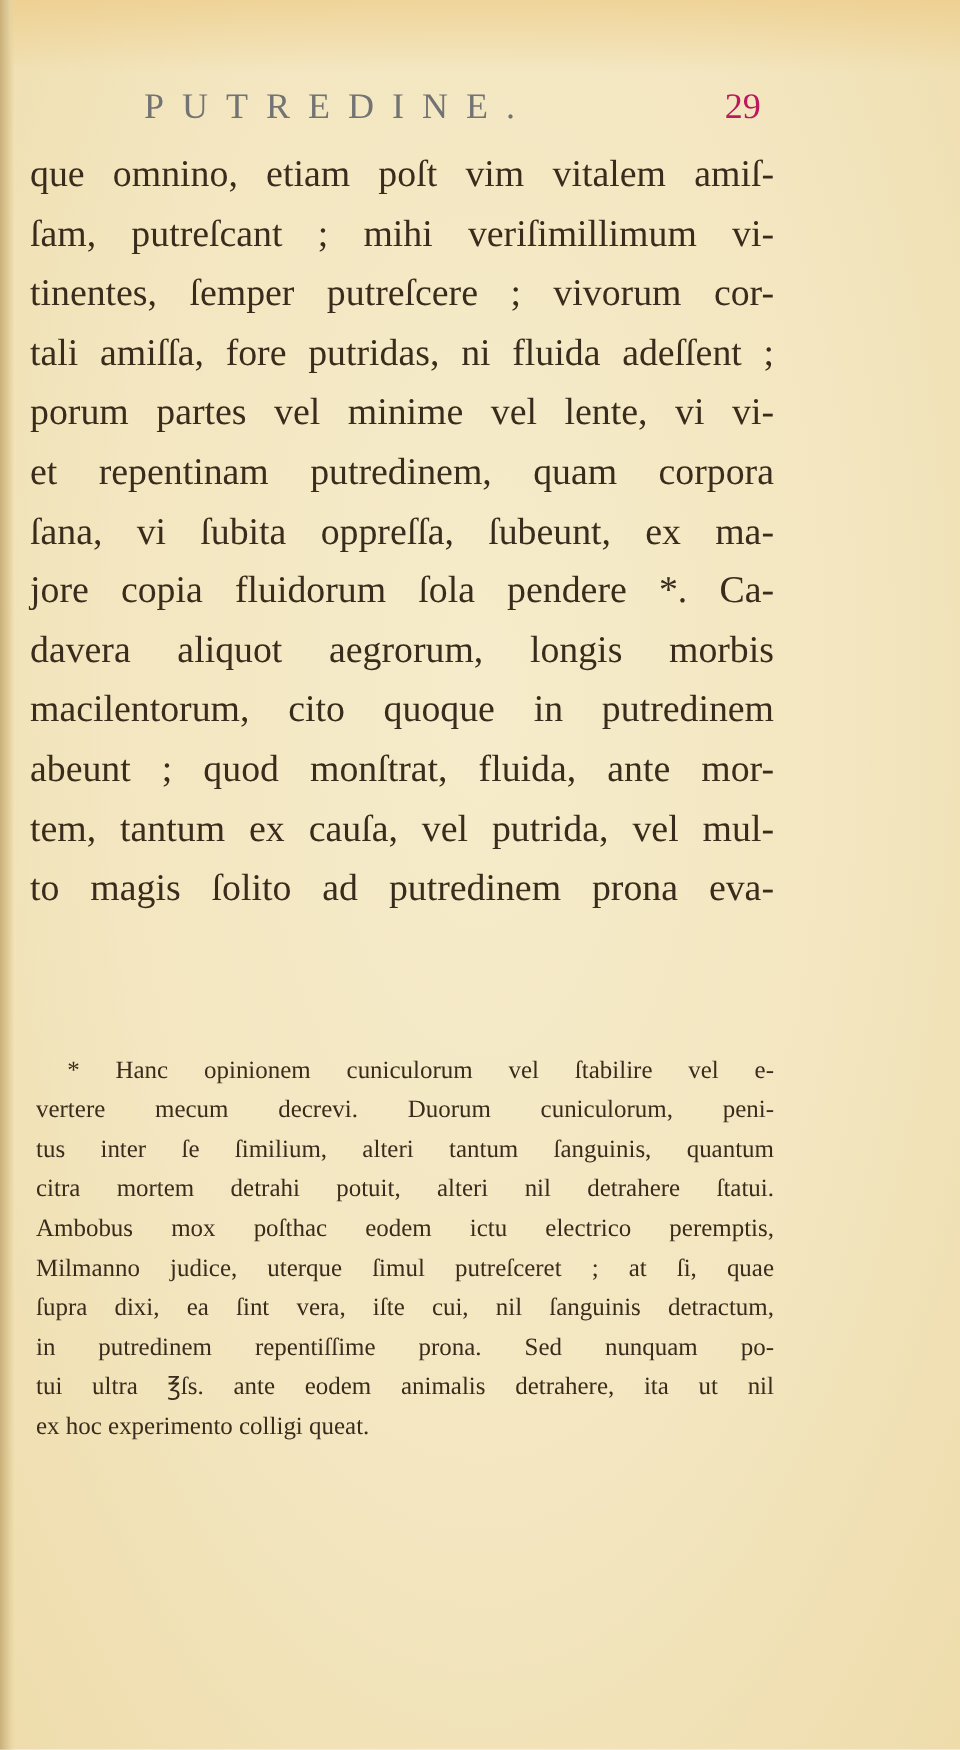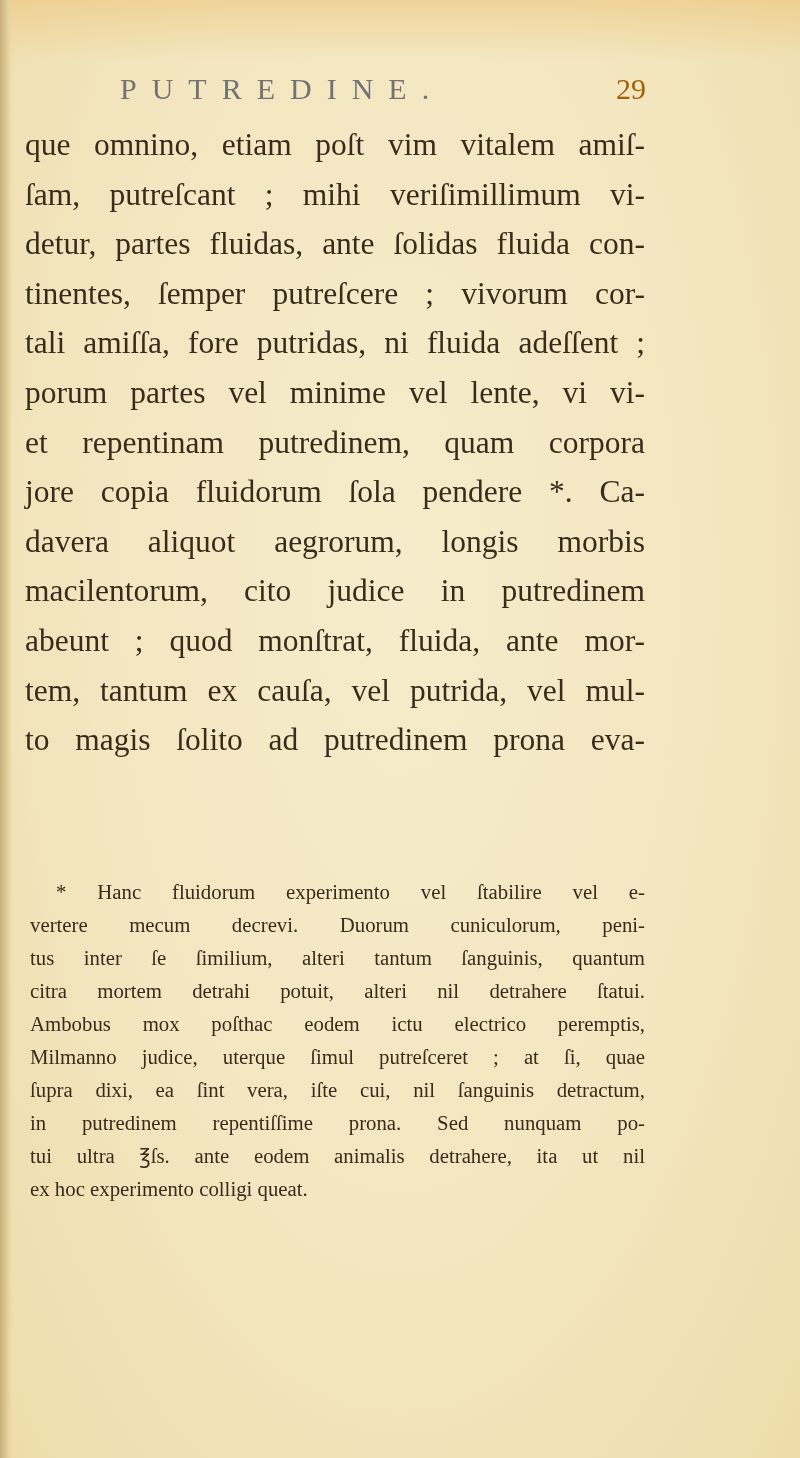--- a/index.html
+++ b/index.html
@@ -18,21 +18,21 @@
       background: linear-gradient(to bottom, rgba(236,196,120,0.55), rgba(236,196,120,0));
     }
     .running-head {
       position: absolute; top: 72px; left: 120px; width: 530px; height: 40px;
     }
     .running-title {
       position: absolute; left: 0; top: 0;
       font-size: 30px; letter-spacing: 15px; color: #737373;
     }
     .page-number {
-      position: absolute; right: 4px; top: 0; font-size: 30px; color: #a16207;
+      position: absolute; right: 16px; top: 0; font-size: 30px; color: #be185d;
     }
     .body-text {
       position: absolute; left: 25px; top: 120px; width: 620px;
     }
     .line {
       font-size: 31.5px; line-height: 49.6px; height: 49.6px; white-space: nowrap;
       text-align: justify; text-align-last: justify;
     }
     .line.last { text-align: right; text-align-last: right; }
     .footnote {
@@ -52,35 +52,35 @@
 <div class="page-edge"></div>
 
 <div class="running-head">
   <span class="running-title">PUTREDINE.</span>
   <span class="page-number">29</span>
 </div>
 
 <div class="body-text">
   <div class="line">que omnino, etiam poſt vim vitalem amiſ-</div>
   <div class="line">ſam, putreſcant ; mihi veriſimillimum vi-</div>
-  <div class="line">detur, partes fluidas, ante ſolidas fluida con-</div>
   <div class="line">tinentes, ſemper putreſcere ; vivorum cor-</div>
   <div class="line">tali amiſſa, fore putridas, ni fluida adeſſent ;</div>
   <div class="line">porum partes vel minime vel lente, vi vi-</div>
   <div class="line">et repentinam putredinem, quam corpora</div>
+  <div class="line">ſana, vi ſubita oppreſſa, ſubeunt, ex ma-</div>
   <div class="line">jore copia fluidorum ſola pendere *. Ca-</div>
   <div class="line">davera aliquot aegrorum, longis morbis</div>
-  <div class="line">macilentorum, cito judice in putredinem</div>
+  <div class="line">macilentorum, cito quoque in putredinem</div>
   <div class="line">abeunt ; quod monſtrat, fluida, ante mor-</div>
   <div class="line">tem, tantum ex cauſa, vel putrida, vel mul-</div>
   <div class="line">to magis ſolito ad putredinem prona eva-</div>
 </div>
 
 <div class="footnote">
-  <div class="fn-line first">* Hanc fluidorum experimento vel ſtabilire vel e-</div>
+  <div class="fn-line first">* Hanc opinionem cuniculorum vel ſtabilire vel e-</div>
   <div class="fn-line">vertere mecum decrevi. Duorum cuniculorum, peni-</div>
   <div class="fn-line">tus inter ſe ſimilium, alteri tantum ſanguinis, quantum</div>
   <div class="fn-line">citra mortem detrahi potuit, alteri nil detrahere ſtatui.</div>
   <div class="fn-line">Ambobus mox poſthac eodem ictu electrico peremptis,</div>
   <div class="fn-line">Milmanno judice, uterque ſimul putreſceret ; at ſi, quae</div>
   <div class="fn-line">ſupra dixi, ea ſint vera, iſte cui, nil ſanguinis detractum,</div>
   <div class="fn-line">in putredinem repentiſſime prona. Sed nunquam po-</div>
   <div class="fn-line">tui ultra ℥ſs. ante eodem animalis detrahere, ita ut nil</div>
   <div class="fn-line last">ex hoc experimento colligi queat.</div>
 </div>

